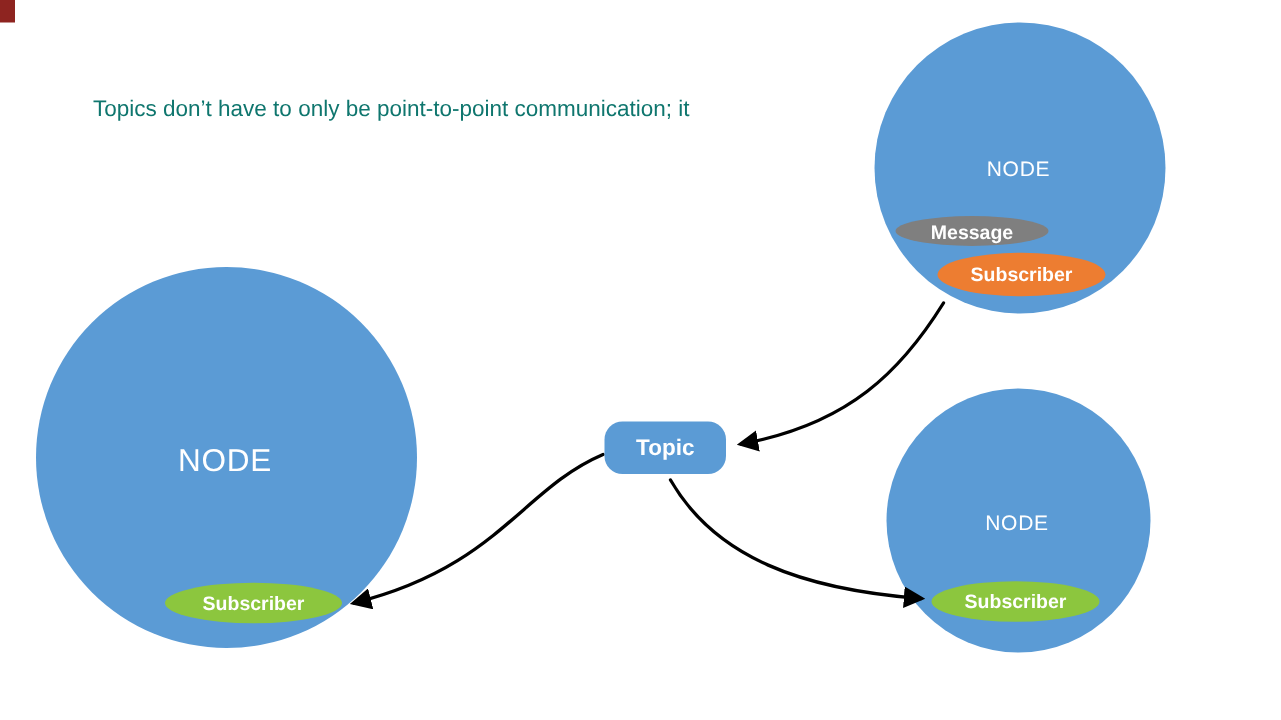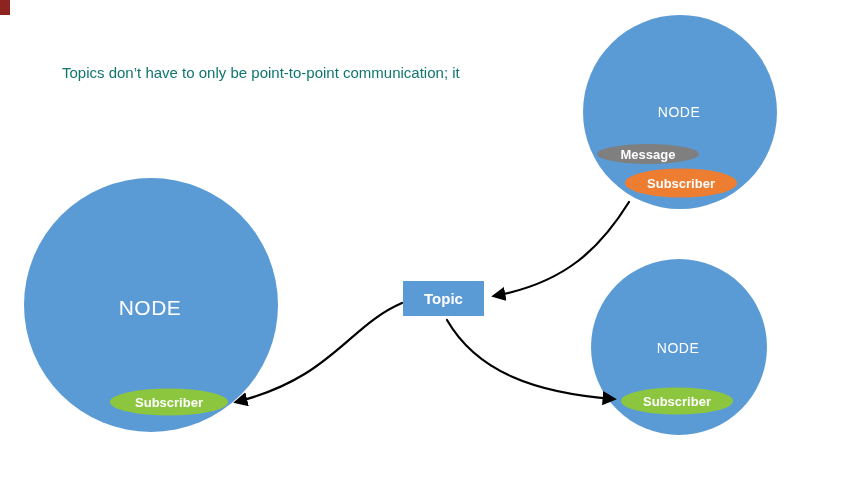--- a/index.html
+++ b/index.html
@@ -84,21 +84,21 @@
     fill: none;
     stroke-linecap: round;
   }
   .topic-box {
     position: absolute;
     left: 403px;
     top: 281px;
     width: 81px;
     height: 35px;
     background: #5b9bd5;
-    border-radius: 0;
+    border-radius: 12px;
     display: flex;
     align-items: center;
     justify-content: center;
     color: #ffffff;
     font-weight: bold;
     font-size: 15px;
   }
 </style>
 </head>
 <body>

